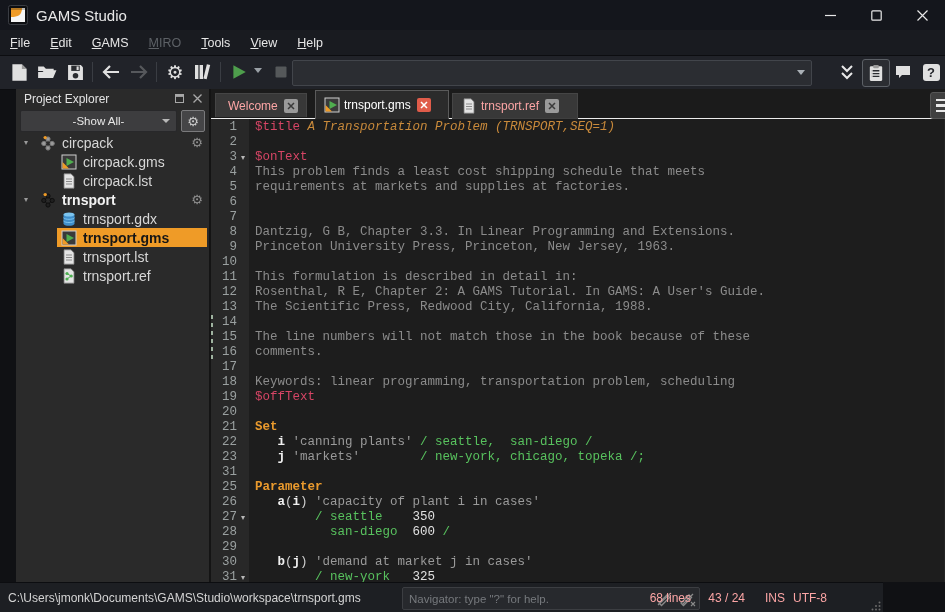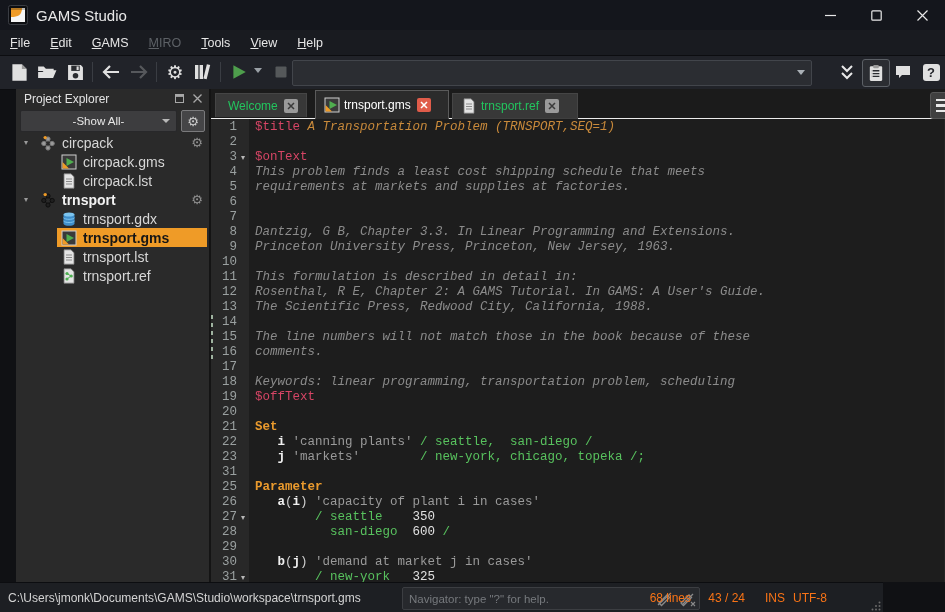--- a/index.html
+++ b/index.html
@@ -44,39 +44,39 @@
   .tree-label.bold{font-weight:bold;color:#f2f2f2;}
   .tree-gear{position:absolute;right:6px;top:2px;font-size:13px;color:#8f8f8f;font-family:"DejaVu Sans",sans-serif;line-height:15px;}
   .tree-row.file{padding-left:45px;}
   .tree-row.project .tree-icon{margin-left:6px;}
   .sel-bg{position:absolute;left:41px;right:2px;top:0;bottom:0;background:#ef9b27;}
   .tree-row.selected .tree-label{color:#161616;font-weight:bold;}
   
   #tabbar{position:absolute;left:195px;top:0;width:750px;height:30px;background:#1b1b1b;}
   #tab-baseline{position:absolute;left:0;right:0;bottom:0;height:1px;background:#ececec;}
   .tab{position:absolute;display:flex;align-items:center;border:1px solid #454545;border-bottom:none;background:#383838;box-sizing:border-box;padding:0 8px;}
-  .tab .tab-label{font-size:12px;color:#22c55e;margin:0 6px 0 4px;white-space:nowrap;}
+  .tab .tab-label{font-size:12px;color:#fca5a5;margin:0 6px 0 4px;white-space:nowrap;}
   .tab.active{background:#2b2b2b;border-color:#5a5a5a;}
   .tab.active .tab-label{color:#ffffff;}
   .tab .tab-icon{width:16px;height:16px;}
   .tab-close{width:14px;height:14px;border-radius:2px;background:#9a9a9a;display:flex;align-items:center;justify-content:center;}
   .tab-close.red{background:#e05c4a;}
   #tab-menu-btn{position:absolute;right:3px;bottom:0;width:28px;height:27px;background:#3f3f3f;border:1px solid #565656;border-radius:3px;box-sizing:border-box;display:flex;flex-direction:column;justify-content:center;gap:3px;align-items:center;}
   #tab-menu-btn span{display:block;width:16px;height:2.5px;background:#e8e8e8;}
   
   #editor{position:absolute;left:195px;top:30px;width:750px;height:463px;background:#1d1d1d;overflow:hidden;}
   #gutter-bg{position:absolute;left:0;top:0;bottom:0;width:38px;background:#282828;}
   #ed-lines{position:absolute;left:0;top:1px;right:17px;}
   .ed-line{height:15px;white-space:pre;font-family:"Liberation Mono",monospace;font-size:12.5px;line-height:15px;display:flex;}
   .gut{display:inline-block;width:26px;text-align:right;color:#9aa0a0;flex:0 0 26px;}
   .fold{display:inline-block;width:12px;text-align:center;color:#b8b8b8;font-size:8px;line-height:15px;font-family:"DejaVu Sans",sans-serif;flex:0 0 12px;}
   .code{padding-left:6px;}
   .sg-d{color:#d64565;}
   .sg-t{color:#c98a3b;font-style:italic;}
-  .sg-c{color:#8b8b8b;font-style:italic;}
+  .sg-c{color:#8b8b8b;}
   .sg-k{color:#ea9a2d;font-weight:bold;}
   .sg-i{color:#f0f0f0;font-weight:bold;}
   .sg-q{color:#9a9a9a;}
   .sg-e{color:#58c25e;}
   .sg-n{color:#e0e0e0;}
   .sg-p{color:#cfcfcf;}
   #change-marker{position:absolute;left:0;top:196px;width:2px;height:46px;
      background:repeating-linear-gradient(to bottom,#9fb3a0 0 4px,transparent 4px 8px);}
   
   #vscroll{position:absolute;right:2px;top:0;bottom:0;width:15px;background:#242424;}
@@ -84,21 +84,21 @@
   .sb-tri-up{width:0;height:0;border-left:4px solid transparent;border-right:4px solid transparent;border-bottom:5px solid #c2c2c2;}
   .sb-tri-down{width:0;height:0;border-left:4px solid transparent;border-right:4px solid transparent;border-top:5px solid #c2c2c2;}
   #sb-thumb{position:absolute;left:1px;top:17px;width:12px;height:197px;background:#343434;border:1px solid #4d4d4d;border-radius:2px;}
   
   #statusbar{left:0;top:582px;width:883px;height:30px;background:#1d1f23;border-top:1px solid #0c0d10;}
   #status-path{position:absolute;left:8px;top:8px;font-size:12px;color:#d4d4d4;}
   #navigator{position:absolute;left:402px;top:4px;width:296px;height:21px;background:#27292d;border:1px solid #3c3e42;border-radius:2px;display:flex;align-items:center;}
   #navigator input{flex:1;background:transparent;border:none;outline:none;color:#c8c8c8;font-size:11.5px;padding:0 6px;font-family:"Liberation Sans",sans-serif;}
   #navigator input::placeholder{color:#76797d;}
   .nav-ico{width:20px;height:16px;margin-right:2px;}
-  .st-item{position:absolute;top:8px;font-size:12px;color:#f97316;}
+  .st-item{position:absolute;top:8px;font-size:12px;color:#fca5a5;}
   #grip{position:absolute;right:2px;bottom:2px;width:10px;height:10px;}
 </style>
 </head>
 <body>
 
 <div id="titlebar" class="abs">
   <svg id="logo" viewBox="0 0 20 20">
     <rect x="0.5" y="0.5" width="19" height="19" rx="2" fill="#0d0e11" stroke="#3a3d43"></rect>
     <rect x="3" y="3" width="14" height="14" fill="#f5f5f5"></rect>
     <path d="M3,3 h11 c0,7 -4,9 -11,9 z" fill="#ef9b27"></path>

